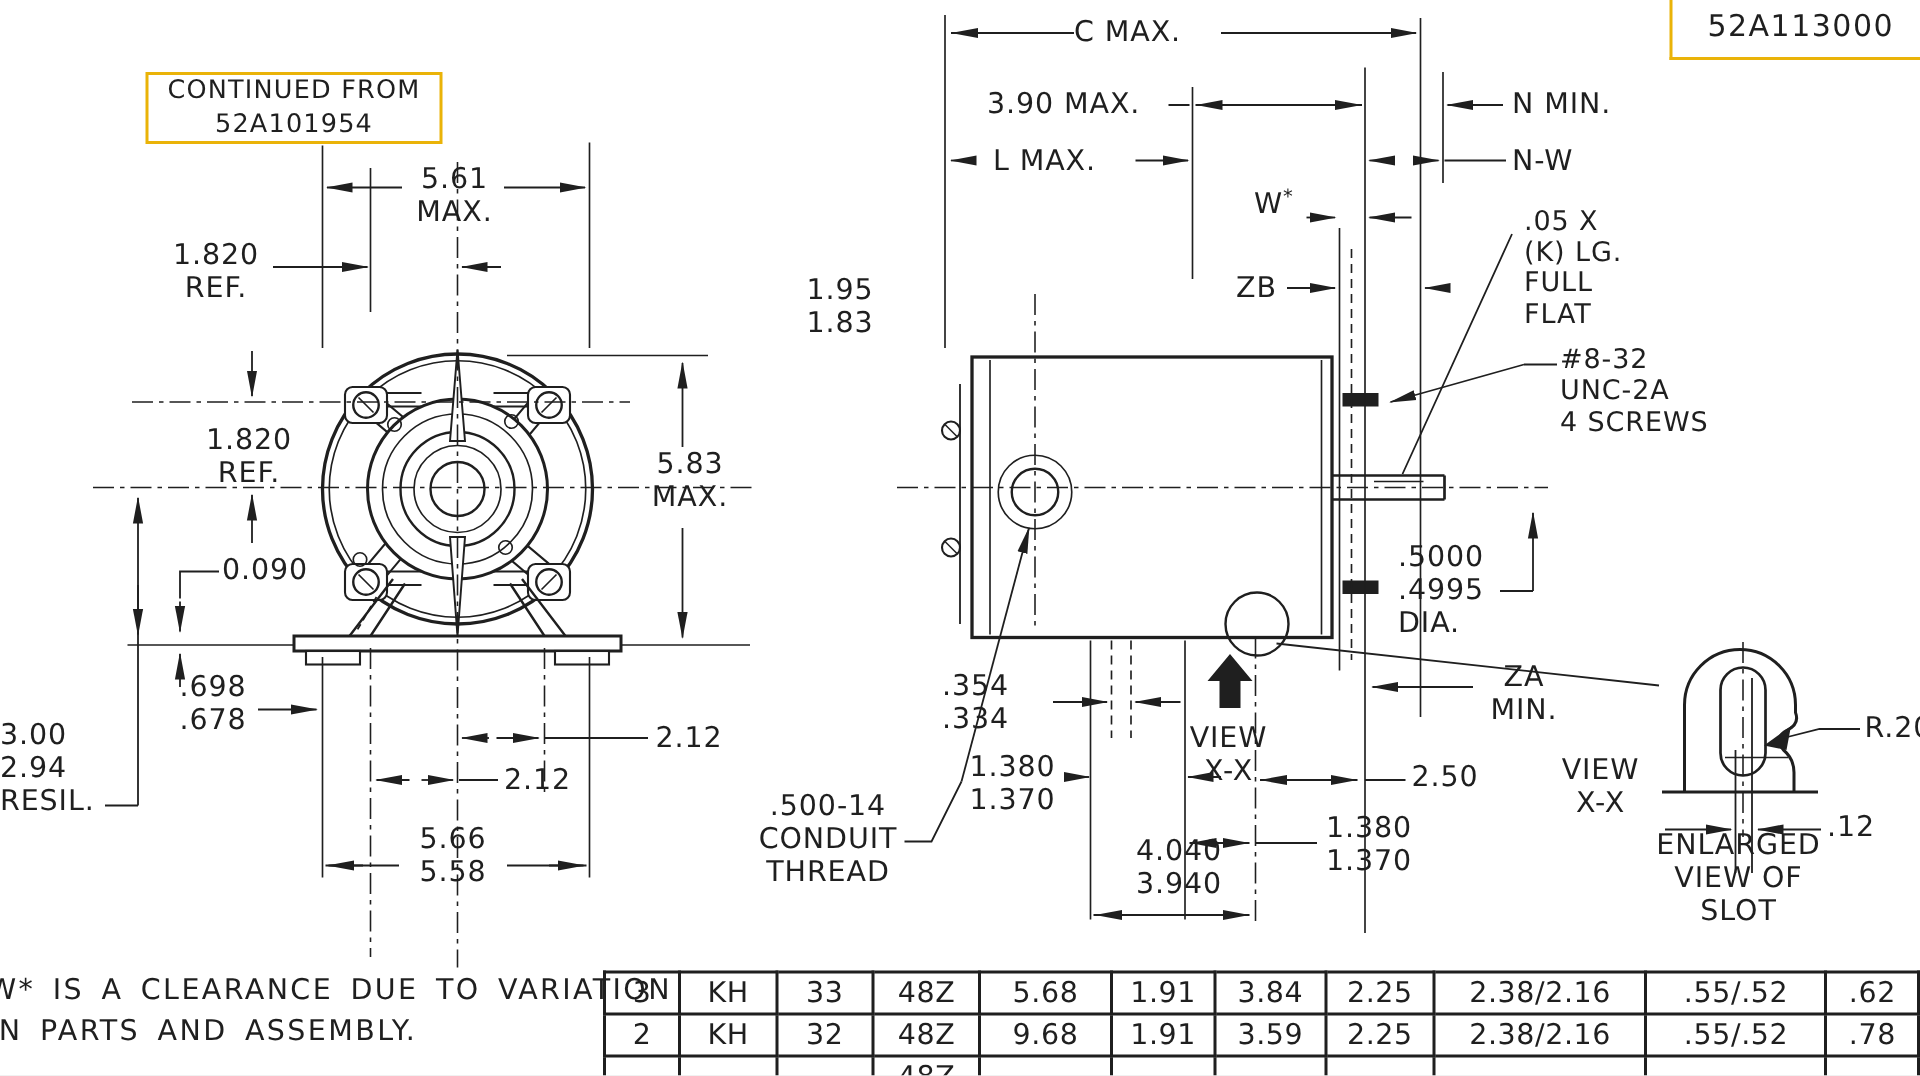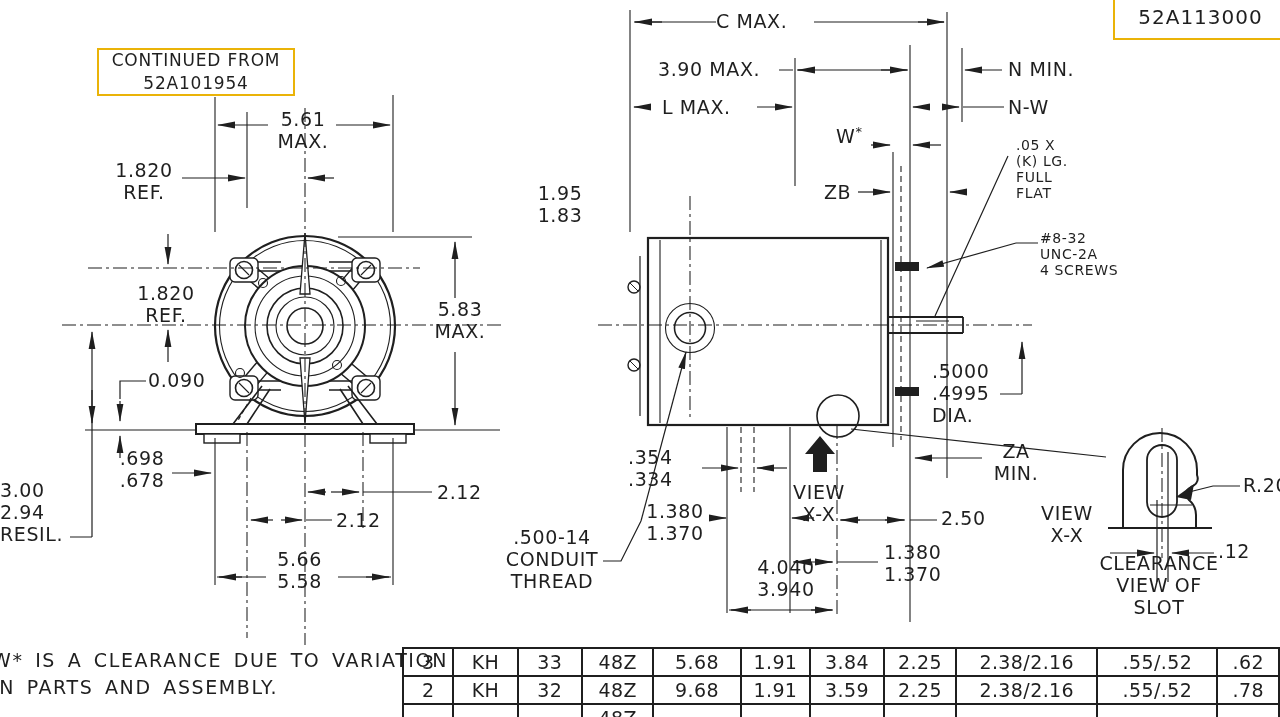--- a/index.html
+++ b/index.html
@@ -1,20 +1,20 @@
 <!DOCTYPE html>
 <html><head>
 <meta charset="utf-8">
 <style>
   html,body{margin:0;padding:0;background:#e8e8e8}
   #stage{position:relative;width:1280px;height:717px;background:#ffffff;overflow:hidden;
          font-family:"DejaVu Sans",sans-serif;color:#1f1f1f}
   #stage svg{position:absolute;left:0;top:0}
   .lbl{position:absolute;font-size:19px;line-height:1.16;letter-spacing:.6px;white-space:pre-line}
-  .small{font-size:14px}
+  .small{font-size:18px}
   .sup{font-size:13px;vertical-align:7px}
   .box{position:absolute;border:2px solid #eab308;display:flex;align-items:center;justify-content:center;
        text-align:center;white-space:pre-line}
   #continued-box{left:97px;top:48px;width:194px;height:44px;font-size:17px;letter-spacing:.8px;line-height:1.35}
   #title-box{left:1113px;top:-4px;width:171px;height:42px;border-top:none;border-right:none;font-size:20px;letter-spacing:1px}
   #note{left:-8px;top:647px;font-size:19px;letter-spacing:1.6px;word-spacing:4px;line-height:1.42}
   table.spec{position:absolute;left:402px;top:647px;border-collapse:collapse;table-layout:fixed;
              font-size:19px;letter-spacing:.4px;color:#1f1f1f}
   table.spec td{border:2px solid #1f1f1f;height:26px;text-align:center;vertical-align:middle;
                 padding:0;overflow:hidden;white-space:nowrap}
@@ -188,21 +188,21 @@
 <div class="lbl" style="left:130px;top:282px;width:72px;text-align:center">1.820
 REF.</div>
 <div class="lbl" style="left:148px;top:369px">0.090</div>
 <div class="lbl" style="left:112px;top:447px;width:60px;text-align:center">.698
 .678</div>
 <div class="lbl" style="left:0px;top:479px;width:78px;text-align:left">3.00
 2.94
 RESIL.</div>
 <div class="lbl" style="left:437px;top:481px">2.12</div>
 <div class="lbl" style="left:336px;top:509px">2.12</div>
-<div class="lbl" style="left:258px;top:548px;width:64px;text-align:right">5.66
+<div class="lbl" style="left:270px;top:548px;width:64px;text-align:center">5.66
 5.58</div>
 <div class="lbl" style="left:428px;top:298px;width:64px;text-align:center">5.83
 MAX.</div>
 
 <div class="lbl" style="left:716px;top:10px;width:100px;text-align:left">C MAX.</div>
 <div class="lbl" style="left:658px;top:58px" actable="false">3.90 MAX.</div>
 <div class="lbl" style="left:662px;top:96px">L MAX.</div>
 <div class="lbl" style="left:1008px;top:58px">N MIN.</div>
 <div class="lbl" style="left:1008px;top:96px">N-W</div>
 <div class="lbl" style="left:836px;top:124px"><span>W</span><span class="sup">*</span></div>
@@ -233,21 +233,21 @@
 <div class="lbl" style="left:746px;top:556px;width:80px;text-align:center">4.040
 3.940</div>
 <div class="lbl" style="left:502px;top:526px;width:100px;text-align:center">.500-14
 CONDUIT
 THREAD</div>
 
 <div class="lbl" style="left:1243px;top:474px">R.20</div>
 <div class="lbl" style="left:1036px;top:502px;width:62px;text-align:center">VIEW
 X-X</div>
 <div class="lbl" style="left:1218px;top:540px">.12</div>
-<div class="lbl" style="left:1093px;top:552px;width:132px;text-align:center">CLEARANCE
+<div class="lbl" style="left:1093px;top:552px;width:132px;text-align:center">ENLARGED
 VIEW OF SLOT</div>
 
 <div id="note" class="lbl">W* IS A CLEARANCE DUE TO VARIATION
 IN PARTS AND ASSEMBLY.</div>
 
 <table class="spec">
   <colgroup>
     <col style="width:51px">
         <col style="width:65px">
         <col style="width:65px">

